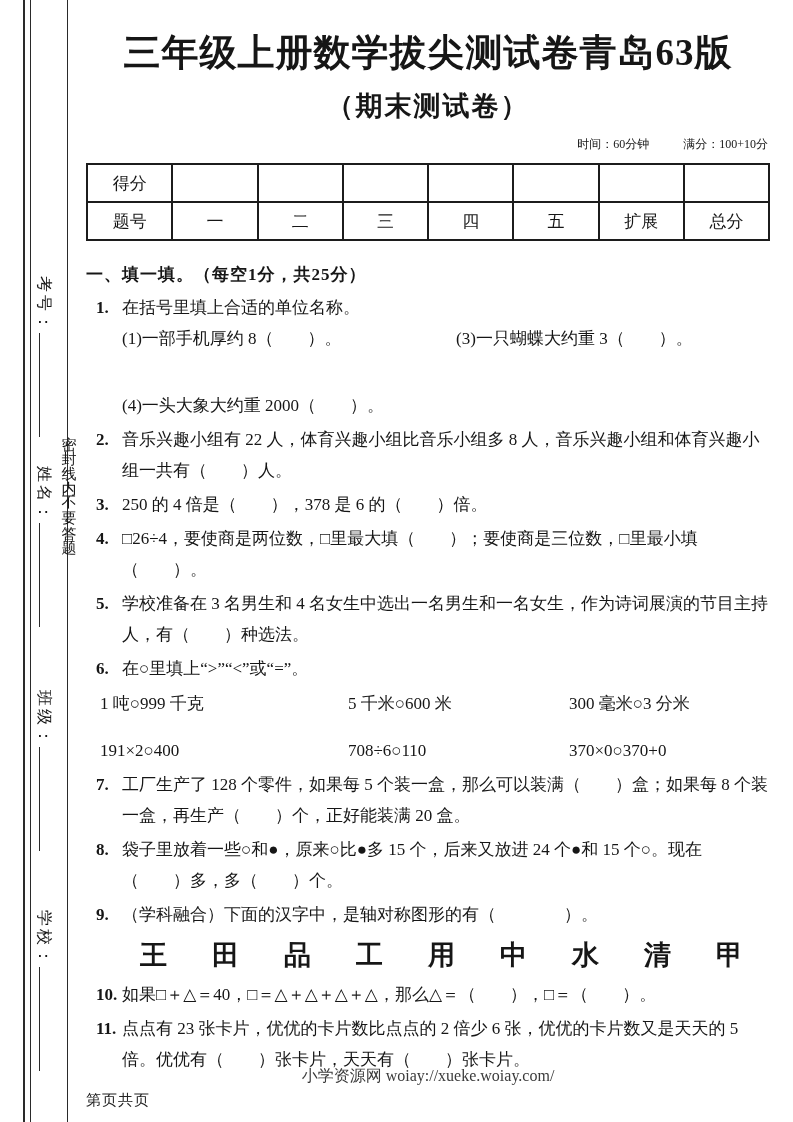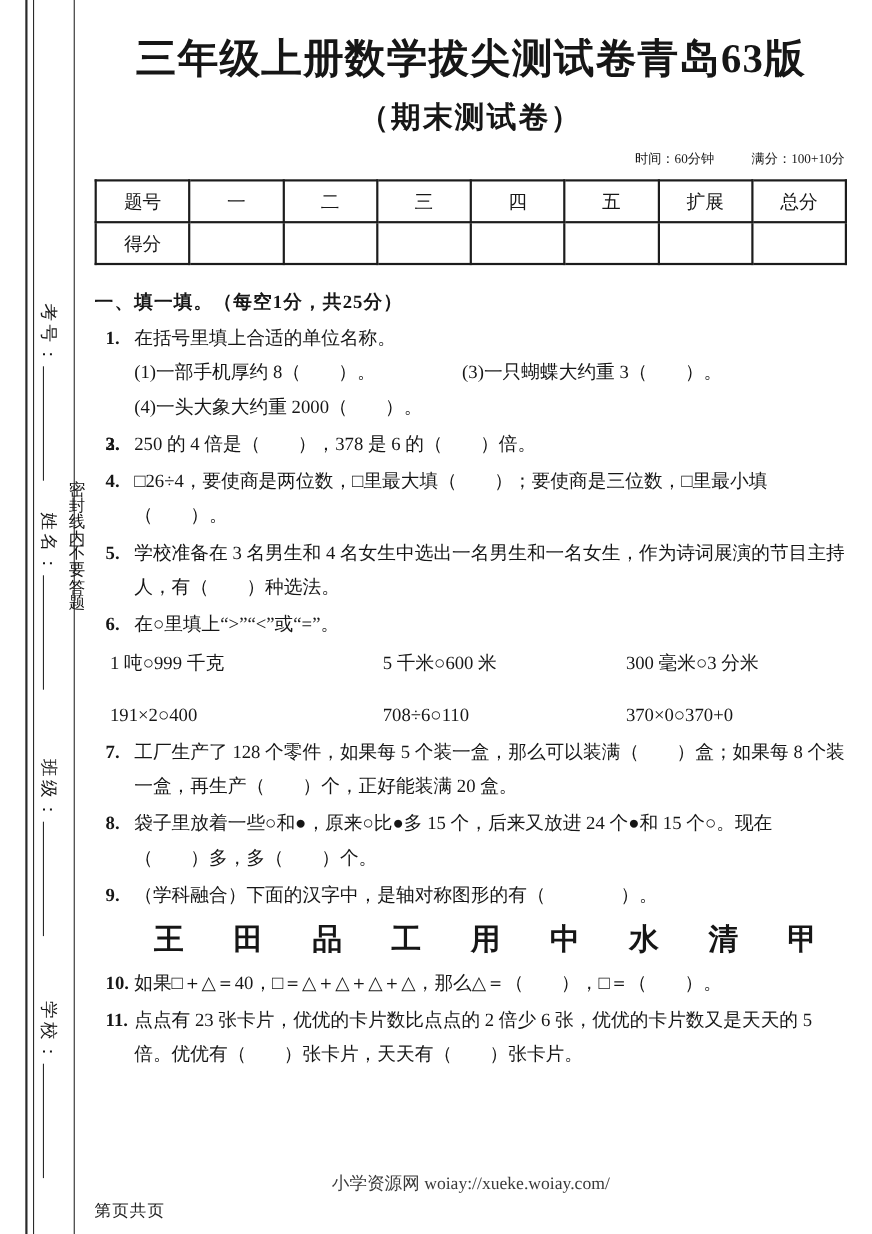--- a/index.html
+++ b/index.html
@@ -14,21 +14,21 @@
   .main{position:absolute;left:86px;top:0;width:684px;}
   .title{margin-top:28px;text-align:center;font-size:37px;font-weight:700;letter-spacing:1px;}
   .subtitle{margin-top:10px;text-align:center;font-size:27px;font-weight:700;letter-spacing:2px;}
   .meta{margin-top:12px;display:flex;justify-content:flex-end;gap:34px;font-size:12px;padding-right:2px;}
   table.score{width:100%;margin-top:10px;border-collapse:collapse;table-layout:fixed;}
   table.score td{border:2px solid #1c1c1c;height:34px;text-align:center;font-size:17px;}
   .section-heading{margin-top:22px;font-size:17px;font-weight:700;letter-spacing:1px;}
   .questions{margin-top:6px;font-size:17px;line-height:31px;}
   .question{position:relative;padding-left:36px;margin-top:3px;}
   .qnum{position:absolute;left:10px;top:0;font-weight:700;}
-  .sub-grid{display:grid;grid-template-columns:46% 54%;}
+  .sub-grid{display:grid;grid-template-columns:46% 54%;gap:36px;}
   .cmp-grid{display:grid;grid-template-columns:37% 33% 30%;margin-left:-22px;row-gap:16px;margin-top:4px;margin-bottom:2px;}
   .hanzi-row{font-size:27px;font-weight:700;text-align:center;letter-spacing:9px;line-height:42px;margin-top:4px;}
   .footer-site{position:absolute;left:86px;width:684px;top:1066px;text-align:center;font-size:16px;color:#3a3a3a;}
   .footer-page{position:absolute;left:86px;width:684px;top:1091px;text-align:left;font-size:15px;color:#222;letter-spacing:1px;}
 </style>
 </head>
 <body>
 
 <div class="page">
 
@@ -54,58 +54,59 @@
     <div class="title">三年级上册数学拔尖测试卷青岛63版</div>
     <div class="subtitle">（期末测试卷）</div>
     <div class="meta">
       <span>时间：60分钟</span>
       <span>满分：100+10分</span>
     </div>
 
     <table class="score">
       <tbody>
           <tr>
+        <td>得分</td>
+        <td></td>
+        <td></td>
+        <td></td>
+        <td></td>
+        <td></td>
+        <td></td>
+        <td></td>
+      </tr>
+      <tr>
         <td>题号</td>
         <td>一</td>
         <td>二</td>
         <td>三</td>
         <td>四</td>
         <td>五</td>
         <td>扩展</td>
         <td>总分</td>
-      </tr>
-      <tr>
-        <td>得分</td>
-        <td></td>
-        <td></td>
-        <td></td>
-        <td></td>
-        <td></td>
-        <td></td>
-        <td></td>
       </tr>
     </tbody>
       </table>
 
     <div class="section-heading">一、填一填。（每空1分，共25分）</div>
 
     <div class="questions">
 
       <div class="question">
         <span class="qnum">1.</span>
         <span>在括号里填上合适的单位名称。</span>
         <div class="sub-grid">
           <span>(1)一部手机厚约 8（　　）。</span>
           <span>(3)一只蝴蝶大约重 3（　　）。</span>
           <span>(4)一头大象大约重 2000（　　）。</span>
         </div>
       </div>
 
       <div class="question">
         <span class="qnum">2.</span>
+        <span>音乐兴趣小组有 22 人，体育兴趣小组比音乐小组多 8 人，音乐兴趣小组和体育兴趣小组一共有（　　）人。</span>
       </div>
 
       <div class="question">
         <span class="qnum">3.</span>
         <span>250 的 4 倍是（　　），378 是 6 的（　　）倍。</span>
       </div>
 
       <div class="question">
         <span class="qnum">4.</span>
         <span>□26÷4，要使商是两位数，□里最大填（　　）；要使商是三位数，□里最小填（　　）。</span>

